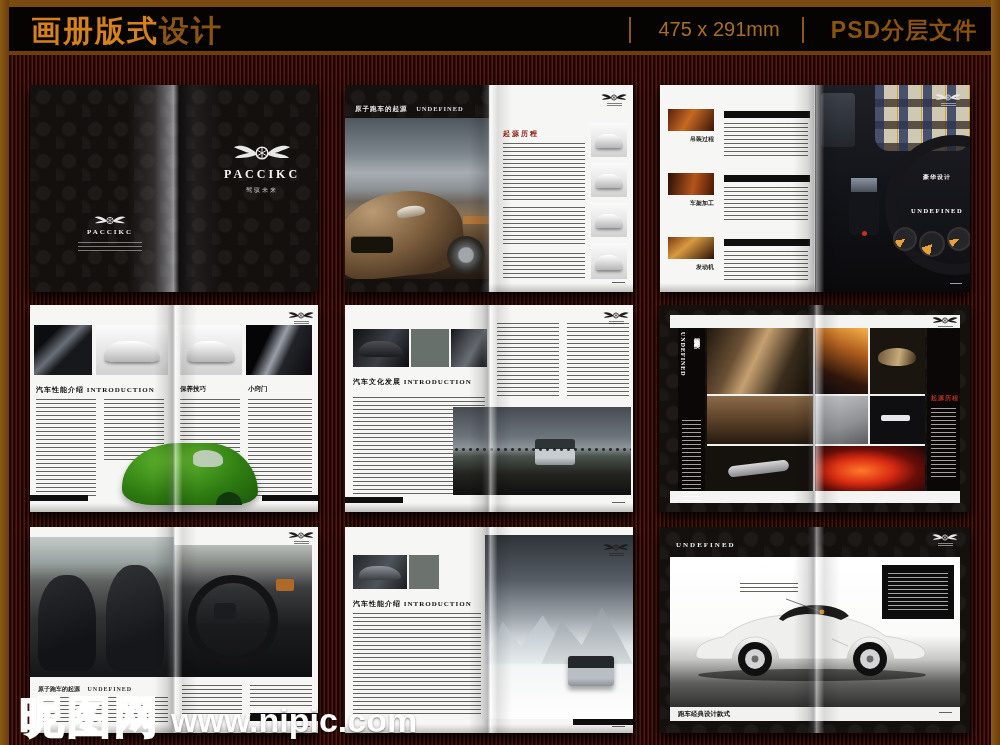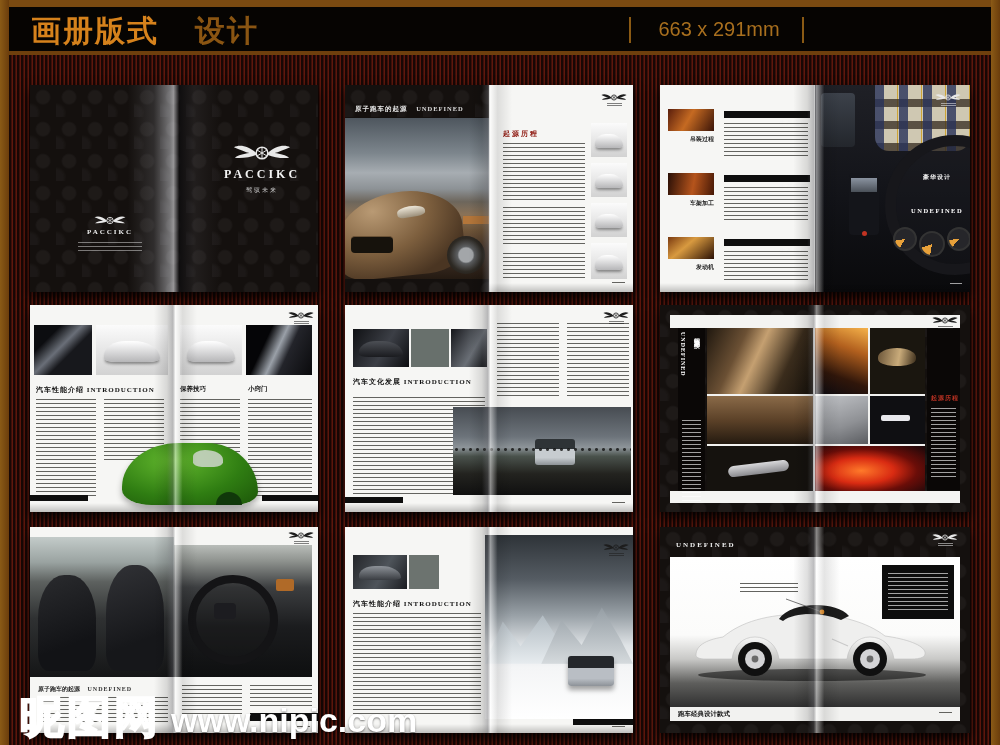--- a/index.html
+++ b/index.html
@@ -4,21 +4,21 @@
 <style>
   html,body{margin:0;padding:0;background:#1a0c07;font-family:"Liberation Sans","DejaVu Sans",sans-serif;}
   .canvas{position:relative;width:1000px;height:745px;overflow:hidden;
     background-color:#2c0d08;
     background-image:repeating-linear-gradient(90deg,rgba(128,30,16,.6) 0 1px,rgba(8,2,2,.55) 1px 3px,rgba(92,22,12,.35) 3px 4px);}
   .ab{position:absolute;}
   .band{position:absolute;top:0;bottom:0;width:9px;background:linear-gradient(90deg,#8a5a16,#6b3d0c);z-index:6;}
   .topband{position:absolute;left:0;top:0;right:0;height:7px;background:#7a4a11;z-index:6;}
   .header{position:absolute;left:9px;right:9px;top:7px;height:44px;background:#060402;border-bottom:4px solid #6e3f0d;z-index:7;}
   .h-title{position:absolute;left:22px;top:4px;font-family:"Liberation Serif","DejaVu Serif",serif;font-weight:bold;font-size:30px;letter-spacing:2px;}
-  .h-main{color:#d6821c;} .h-sub{color:#8a5512;margin-left:36px;}
+  .h-main{color:#d6821c;} .h-sub{color:#8a5512;}
   .h-div{position:absolute;width:2px;top:10px;height:26px;background:#8a5a14;}
   .h-dims{position:absolute;left:630px;width:160px;top:11px;text-align:center;font-size:20px;color:#a86f1e;}
   .h-fmt{position:absolute;left:806px;width:178px;top:8px;text-align:center;font-size:23px;font-weight:bold;color:#8a5410;letter-spacing:1px;}
   .spread{position:absolute;overflow:hidden;box-shadow:0 6px 11px rgba(0,0,0,.85);}
   .wp{background:#f6f6f4;}
   .damask{background-color:#14100e;
     background-image:radial-gradient(circle at 50% 38%, rgba(255,255,255,.045) 0 26%, transparent 34%),radial-gradient(circle at 0% 88%, rgba(255,255,255,.035) 0 18%, transparent 28%);
     background-size:26px 32px;}
   .spine{position:absolute;inset:0;pointer-events:none;z-index:5;
     background:linear-gradient(90deg,rgba(0,0,0,0) 43%,rgba(0,0,0,.12) 47.5%,rgba(95,95,100,.42) 49.6%,rgba(255,255,255,.5) 50.5%,rgba(0,0,0,.10) 53%,rgba(0,0,0,0) 58%);}
@@ -49,22 +49,23 @@
 
 <div class="canvas">
 
   <div class="topband"></div>
   <div class="band" style="left:0;"></div>
   <div class="band" style="right:0;"></div>
 
   <div class="header">
     <div class="h-title"><span class="h-main">画册版式</span><span class="h-sub">设计</span></div>
     <div class="h-div" style="left:620px;"></div>
-    <div class="h-dims">663 x 291mm</div>
+    <div class="h-dims">475 x 291mm</div>
     <div class="h-div" style="left:793px;"></div>
+    <div class="h-fmt">PSD分层文件</div>
   </div>
 
   <div class="spread damask" style="left:30px;top:85px;width:288px;height:207px;">
     <div class="ab" style="left:42px;top:130px;width:76px;text-align:center;">
       <span class="mlogo light med" style="position:relative;display:block;">
   <svg viewBox="0 0 60 20">
     <path d="M24 10C16 2 6 1 1 4c7 3 12 5 16 6-6 1-12 2-15 5 8 1 16-1 22-3zM36 10c8-8 18-9 23-6-7 3-12 5-16 6 6 1 12 2 15 5-8 1-16-1-22-3z" fill="currentColor"></path>
     <circle cx="30" cy="10" r="6" fill="none" stroke="currentColor" stroke-width="1.6"></circle>
     <path d="M30 4v12M25 7l10 6M25 13l10-6" stroke="currentColor" stroke-width="1" fill="none"></path>
   </svg>

